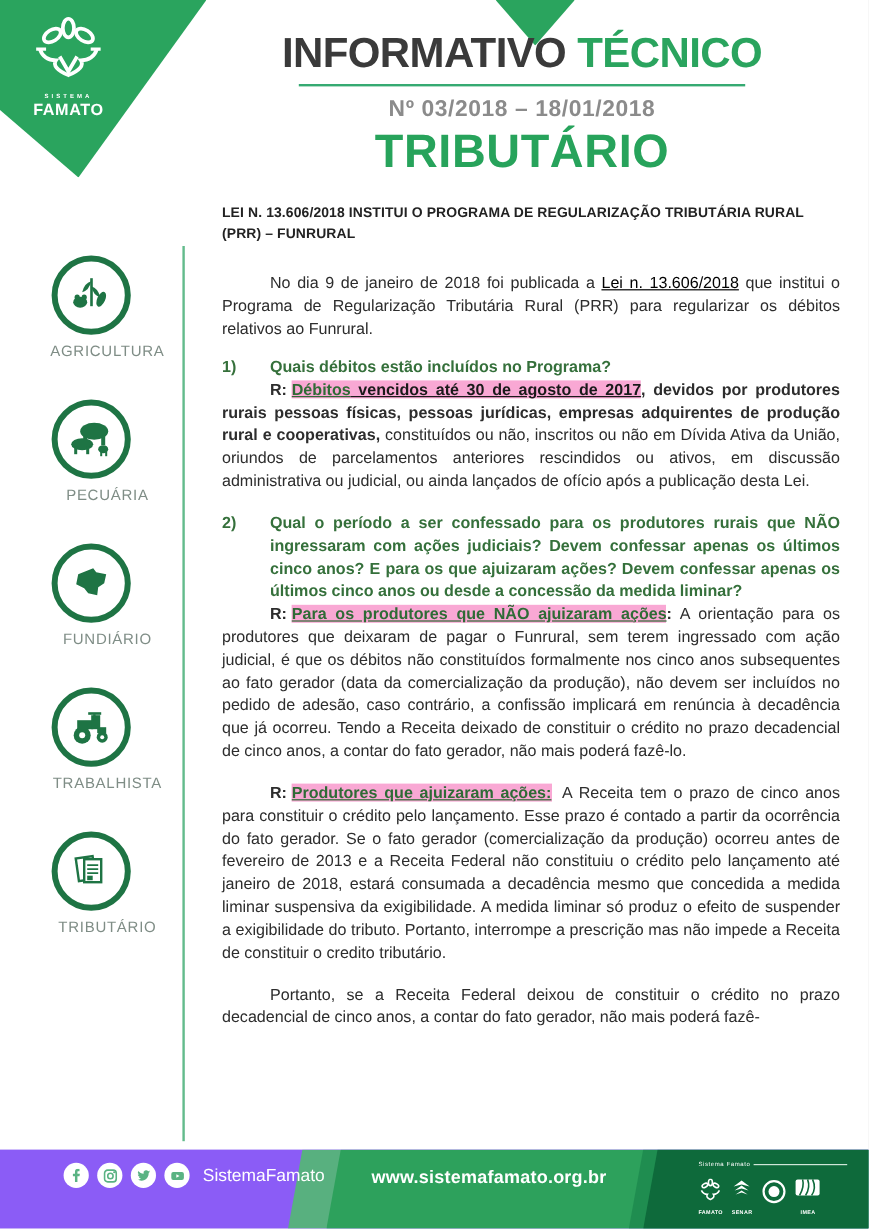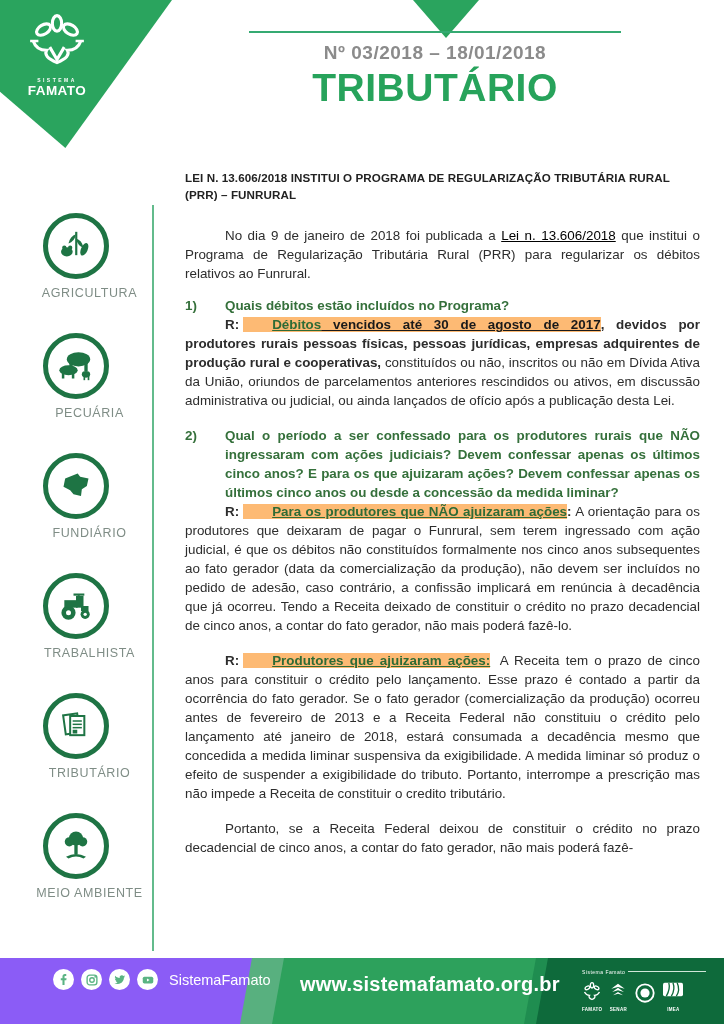--- a/index.html
+++ b/index.html
@@ -43,41 +43,41 @@
     font-size:13.4px;line-height:19px;color:#2d2d2d;text-align:justify;
   }
   .content p{margin:0;}
   .indent{text-indent:40px;}
   .mb{margin-bottom:16px !important;}
   .mb-sm{margin-bottom:13px !important;}
   a.doc-link{color:#000000;text-decoration:underline;}
   .q{position:relative;padding-left:40px;color:#35703b;font-weight:bold;}
   .qnum{position:absolute;left:0;top:0;}
   b.r{color:#2d2d2d;}
-  .hl{background:#fdba74;padding-left:29px;}
+  .hl{background:#f9a8d4;}
   .hl-green{color:#2f6b36;font-weight:bold;text-decoration:underline;}
   .hl-dark{color:#1a1a1a;font-weight:bold;text-decoration:underline;}
   .sp{margin-left:4px;}
   .bold-run{font-weight:bold;}
   
   .footer{position:absolute;left:0;bottom:0;width:724px;height:66px;background:#8b5cf6;}
   .band{position:absolute;inset:0;}
   .band.stripe1{background:#58b07f;clip-path:polygon(252px 0,724px 0,724px 66px,240px 66px);}
   .band.mid{background:#2da15c;clip-path:polygon(284px 0,724px 0,724px 66px,272px 66px);}
   .band.stripe2{background:#1f8d50;clip-path:polygon(536px 0,724px 0,724px 66px,524px 66px);}
   .band.dark{background:#0e6a3b;clip-path:polygon(548px 0,724px 0,724px 66px,536px 66px);}
   .social{position:absolute;left:53px;top:11px;display:flex;align-items:center;gap:7px;}
   .sicon{
     width:21px;height:21px;border-radius:50%;background:#fff;color:#5ab383;
     display:flex;align-items:center;justify-content:center;cursor:pointer;
   }
   .handle{color:#fff;font-size:14.5px;margin-left:4px;}
   .site-url{
     position:absolute;left:300px;top:15px;width:215px;text-align:center;
-    color:#fff;font-weight:bold;font-size:20px;letter-spacing:.2px;
+    color:#fff;font-weight:bold;font-size:15px;letter-spacing:.2px;
   }
   .logos{position:absolute;right:16px;top:4px;width:126px;color:#fff;}
   .logos .lg-label{font-size:5px;letter-spacing:.5px;display:inline-block;vertical-align:middle;}
   .logos .lg-rule{display:inline-block;vertical-align:middle;width:78px;height:1px;background:#cfe6d8;margin-left:3px;}
   .logo-row{display:flex;gap:6px;align-items:flex-start;margin-top:2px;}
   .logo-item{text-align:center;}
   .logo-item .nm{display:block;font-size:4.5px;font-weight:bold;letter-spacing:.3px;margin-top:1px;}
 </style>
 </head>
 <body>
@@ -99,20 +99,21 @@
             <line x1="48" y1="26" x2="56" y2="26"></line>
         </g>
       </svg>
       <span class="sistema">SISTEMA</span>
       <span class="famato">FAMATO</span>
     </div>
   </div>
   <div class="mini-triangle"></div>
 
   <div class="masthead">
+    <h1><span>INFORMATIVO</span> <span class="green">TÉCNICO</span></h1>
     <div class="title-rule"></div>
     <p class="issue">Nº 03/2018 – 18/01/2018</p>
     <p class="category">TRIBUTÁRIO</p>
   </div>
 
   <div class="law-heading">LEI N. 13.606/2018 INSTITUI O PROGRAMA DE REGULARIZAÇÃO TRIBUTÁRIA RURAL (PRR) – FUNRURAL</div>
 
   <div class="vline"></div>
 
   <div class="side-item" style="top:213px">
@@ -188,34 +189,20 @@
           <line x1="20" y1="18" x2="31" y2="18" stroke="#1e7444" stroke-width="1.8"></line>
           <line x1="20" y1="22" x2="31" y2="22" stroke="#1e7444" stroke-width="1.8"></line>
           <line x1="20" y1="26" x2="31" y2="26" stroke="#1e7444" stroke-width="1.8"></line>
           <rect x="20" y="28.5" width="5.5" height="4.5" fill="#1e7444"></rect>
         </g>
       </svg>
     </div>
     <span class="lbl">TRIBUTÁRIO</span>
   </div>
 
-  <div class="side-item" style="top:813px">
-    <div class="ring">
-      <svg width="40" height="40" viewBox="0 0 48 48">
-        <g fill="#1e7444">
-          <circle cx="24" cy="15" r="8.5"></circle>
-            <circle cx="16" cy="19" r="5.5"></circle>
-            <circle cx="32" cy="19" r="5.5"></circle>
-          <rect x="22" y="21" width="4" height="13"></rect>
-          <path d="M12 37 q12 -7 24 0 l-3 2 q-9 -5 -18 0 z"></path>
-        </g>
-      </svg>
-    </div>
-    <span class="lbl">MEIO AMBIENTE</span>
-  </div>
 
   <div class="content">
 
     <p class="indent mb-sm"><span>No dia 9 de janeiro de 2018 foi publicada a </span><a class="doc-link" href="#">Lei n. 13.606/2018</a><span> que institui o Programa de Regularização Tributária Rural (PRR) para regularizar os débitos relativos ao Funrural.</span></p>
 
     <p class="q"><span class="qnum">1)</span><span>Quais débitos estão incluídos no Programa?</span></p>
 
     <p class="indent mb"><b class="r">R:</b><span class="hl sp"><span class="hl-green">Débitos</span><span class="hl-dark"> vencidos até 30 de agosto de 2017</span></span><span class="bold-run">, devidos por produtores rurais pessoas físicas, pessoas jurídicas, empresas adquirentes de produção rural e cooperativas,</span><span> constituídos ou não, inscritos ou não em Dívida Ativa da União, oriundos de parcelamentos anteriores rescindidos ou ativos, em discussão administrativa ou judicial, ou ainda lançados de ofício após a publicação desta Lei.</span></p>
 
     <p class="q"><span class="qnum">2)</span><span>Qual o período a ser confessado para os produtores rurais que NÃO ingressaram com ações judiciais? Devem confessar apenas os últimos cinco anos? E para os que ajuizaram ações?  Devem confessar apenas os últimos cinco anos ou desde a concessão da medida liminar?</span></p>

